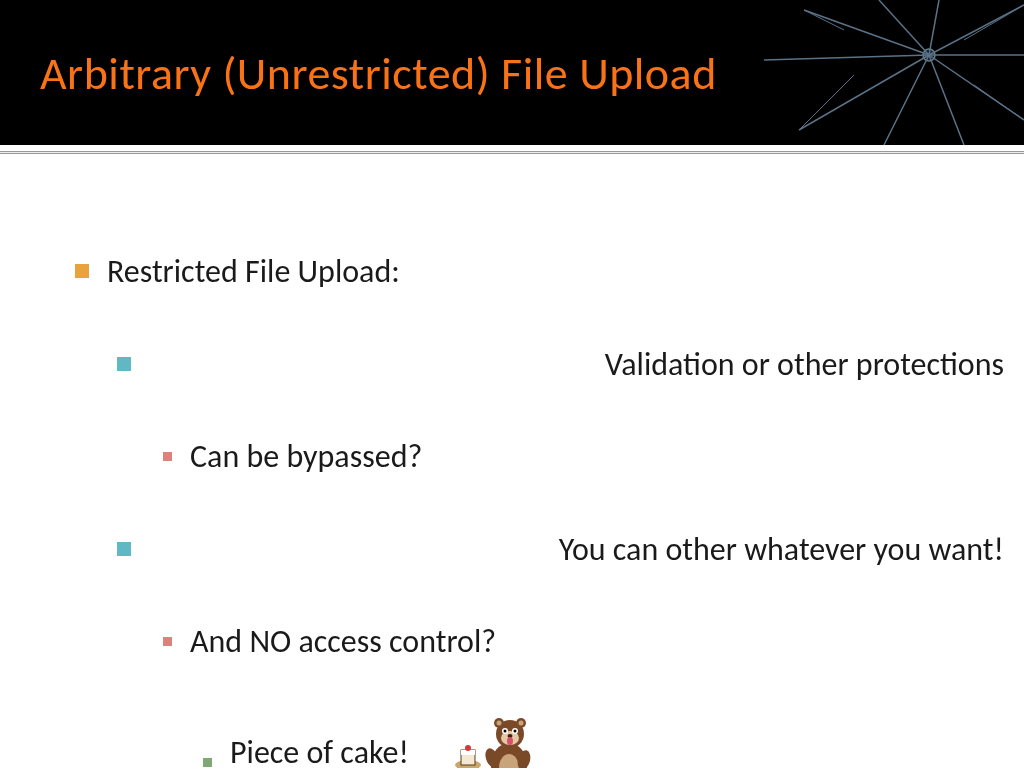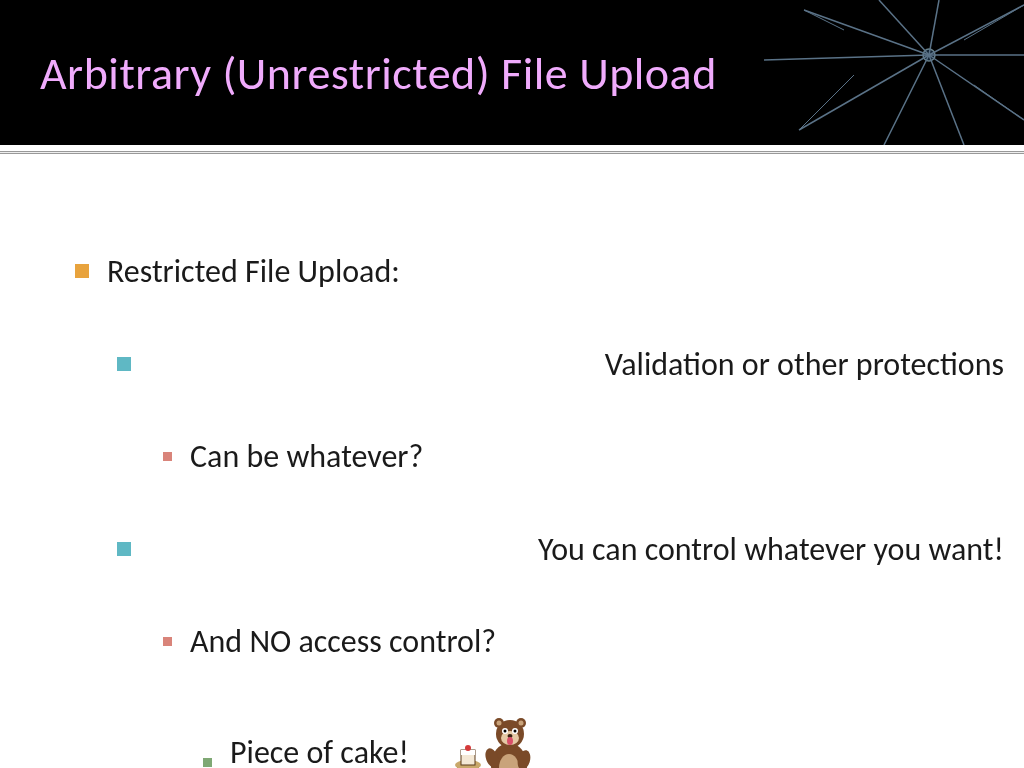--- a/index.html
+++ b/index.html
@@ -13,21 +13,21 @@
     .header {
       background: #000;
       height: 145px;
       position: relative;
       display: flex;
       align-items: center;
       padding-left: 40px;
       overflow: hidden;
     }
     .header h1 {
-      color: #f0abfc;
+      color: #f97316;
       font-size: 46px;
       font-weight: 500;
       text-shadow: 2px 2px 3px rgba(0,0,0,0.8);
       z-index: 2;
       letter-spacing: 0.5px;
     }
     .crack {
       position: absolute;
       right: 0;
       top: 0;
@@ -108,27 +108,27 @@
     <span>Restricted File Upload:</span>
   </div>
 
   <div class="b2">
     <span class="sq sq-teal"></span>
     <span>Validation or other protections</span>
   </div>
 
   <div class="b3">
     <span class="sq sq-pink"></span>
-    <span>Can be whatever?</span>
+    <span>Can be bypassed?</span>
   </div>
 
 
   <div class="b2">
     <span class="sq sq-teal"></span>
-    <span>You can control whatever you want!</span>
+    <span>You can other whatever you want!</span>
   </div>
 
   <div class="b3">
     <span class="sq sq-pink"></span>
     <span>And NO access control?</span>
   </div>
 
   <div class="b4 cake-row">
     <span class="sq sq-green"></span>
     <span>Piece of cake!</span>

